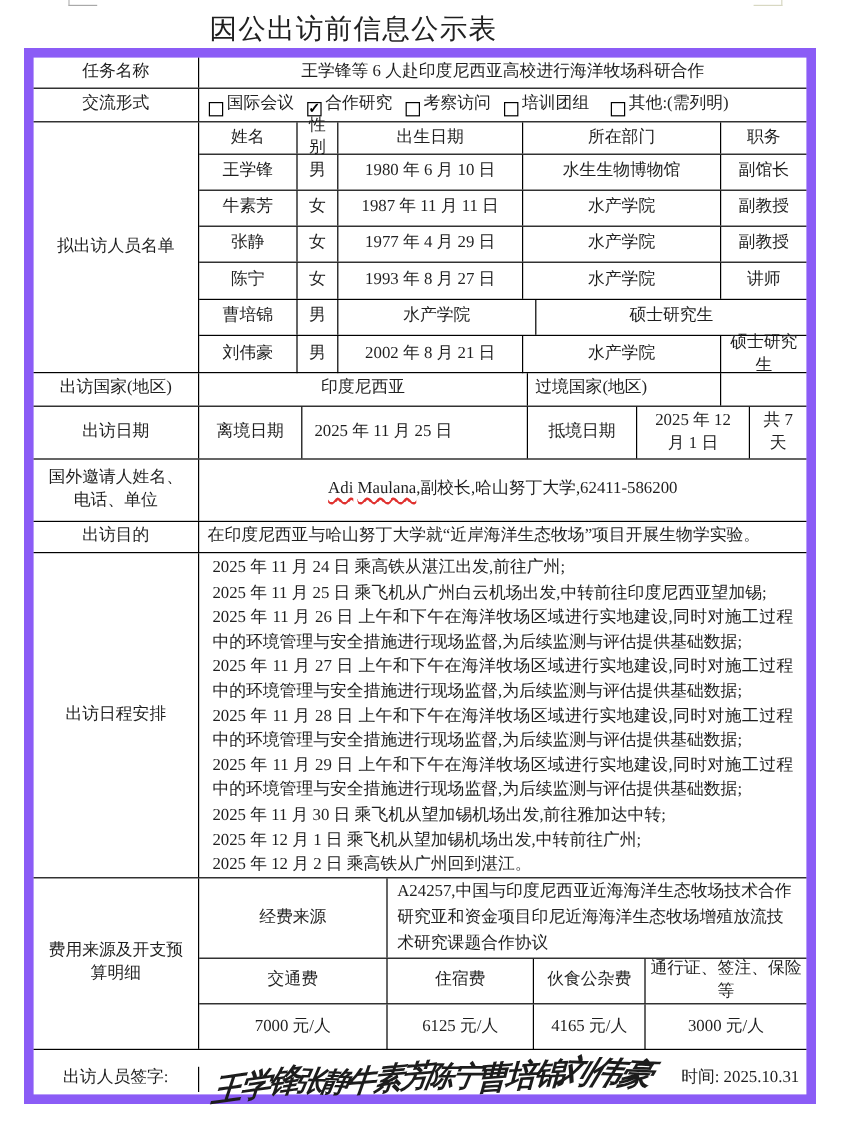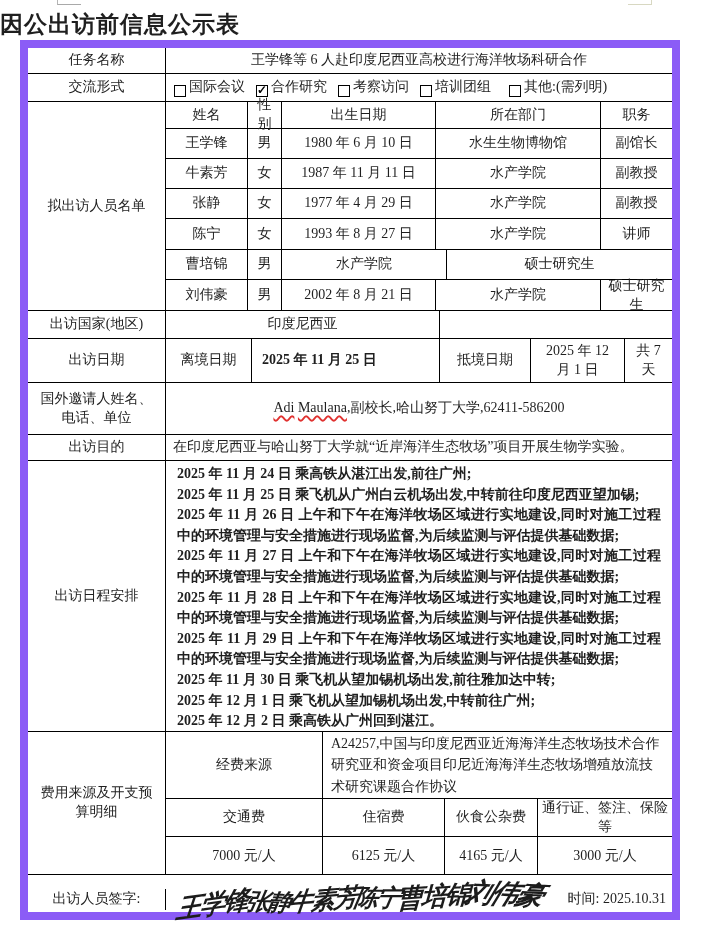--- a/index.html
+++ b/index.html
@@ -9,21 +9,21 @@
     font-family:"Liberation Serif","DejaVu Serif",serif;
     color:#1f1f1f;
   }
   
   .corner-mark { position:absolute; top:0; height:5px; width:24px; }
   .corner-mark.left  { left:57px;  border-bottom:1.5px solid #a9a9a9; border-left:1.5px solid #b5b5b5; }
   .corner-mark.right { left:628px; border-bottom:1.5px solid #d8d8c2; border-right:1.5px solid #d8d8c2; }
 
   .doc-title {
     position:absolute; top:9px; left:0; width:589px;
-    font-size:23px; font-weight:bold; letter-spacing:1px;
+    text-align:center; font-size:23px; font-weight:normal; letter-spacing:1px;
   }
 
   .tbl {
     position:absolute; top:40px; left:20px; width:660px; height:880px;
     border:8px solid #8b5cf6; display:flex; flex-direction:column;
     font-size:14px; line-height:1.35;
   }
   .band { display:flex; border-bottom:1.5px solid #000; flex:0 0 auto; }
   .band.last { border-bottom:none; }
   .lbl {
@@ -83,21 +83,21 @@
   .h52{height:52px;} .h271{height:271px;} .h143{height:143px;} .h49{height:49px;align-items:center;}
   .sr27{height:27px;} .sr30{height:30px;} .sr31{height:31px;}
   .sr67{height:67px;} .sr38{height:38px;}
 
   
   .w-name{flex:0 0 82px;} .w-gender{flex:0 0 34px;} .w-birth{flex:0 0 154px;}
   .w-dept{flex:0 0 165px;} .w-title{flex:1 1 auto;}
   
   .w-dest{flex:0 0 274px;} .w-transit{flex:0 0 161px;} .w-transit-val{flex:1 1 auto;}
   
-  .w-dep-l{flex:0 0 86px;} .w-dep-v{flex:0 0 188px;font-weight:bold;} .w-arr-l{flex:0 0 91px;}
+  .w-dep-l{flex:0 0 86px;} .w-dep-v{flex:0 0 188px;} .w-arr-l{flex:0 0 91px;}
   .w-arr-v{flex:0 0 94px;} .w-dur{flex:1 1 auto;}
   
   .w-src{flex:0 0 157px;} .w-note{flex:1 1 auto;}
   .w-e1{flex:0 0 157px;} .w-e2{flex:0 0 122px;} .w-e3{flex:0 0 93px;} .w-e4{flex:1 1 auto;}
 </style>
 </head>
 <body>
 
 <div class="corner-mark left"></div>
 <div class="corner-mark right"></div>
@@ -199,20 +199,21 @@
         <div class="c w-title lastc">硕士研究生</div>
       </div>
     </div>
   </div>
 
   <div class="band h28">
     <div class="lbl">出访国家(地区)</div>
     <div class="content">
         <div class="subrow last" style="height:100%">
       <div class="c w-dest">印度尼西亚</div>
+      <div class="c w-transit left" style="padding-left:6px">过境国家(地区)</div>
       <div class="c w-transit-val lastc"></div>
     </div>
       </div>
   </div>
 
   <div class="band h44">
     <div class="lbl">出访日期</div>
     <div class="content">
         <div class="subrow last" style="height:100%">
       <div class="c w-dep-l">离境日期</div>
@@ -244,21 +245,21 @@
         <div class="subrow last" style="height:100%">
       <div class="c lastc left" style="flex:1; padding-left:7px">在印度尼西亚与哈山努丁大学就“近岸海洋生态牧场”项目开展生物学实验。</div>
     </div>
       </div>
   </div>
 
   <div class="band h271">
     <div class="lbl">出访日程安排</div>
     <div class="content">
         <div class="subrow last" style="height:100%">
-      <div class="c lastc left" style="flex:1; align-items:flex-start;font-weight:bold;">
+      <div class="c lastc left" style="flex:1; align-items:flex-start;">
         <div class="itin">
           <div>2025 年 11 月 24 日  乘高铁从湛江出发,前往广州;</div>
           <div>2025 年 11 月 25 日  乘飞机从广州白云机场出发,中转前往印度尼西亚望加锡;</div>
           <div>2025 年 11 月 26 日  上午和下午在海洋牧场区域进行实地建设,同时对施工过程中的环境管理与安全措施进行现场监督,为后续监测与评估提供基础数据;</div>
           <div>2025 年 11 月 27 日  上午和下午在海洋牧场区域进行实地建设,同时对施工过程中的环境管理与安全措施进行现场监督,为后续监测与评估提供基础数据;</div>
           <div>2025 年 11 月 28 日  上午和下午在海洋牧场区域进行实地建设,同时对施工过程中的环境管理与安全措施进行现场监督,为后续监测与评估提供基础数据;</div>
           <div>2025 年 11 月 29 日  上午和下午在海洋牧场区域进行实地建设,同时对施工过程中的环境管理与安全措施进行现场监督,为后续监测与评估提供基础数据;</div>
           <div>2025 年 11 月 30 日  乘飞机从望加锡机场出发,前往雅加达中转;</div>
           <div>2025 年 12 月 1 日  乘飞机从望加锡机场出发,中转前往广州;</div>
           <div>2025 年 12 月 2 日  乘高铁从广州回到湛江。</div>

